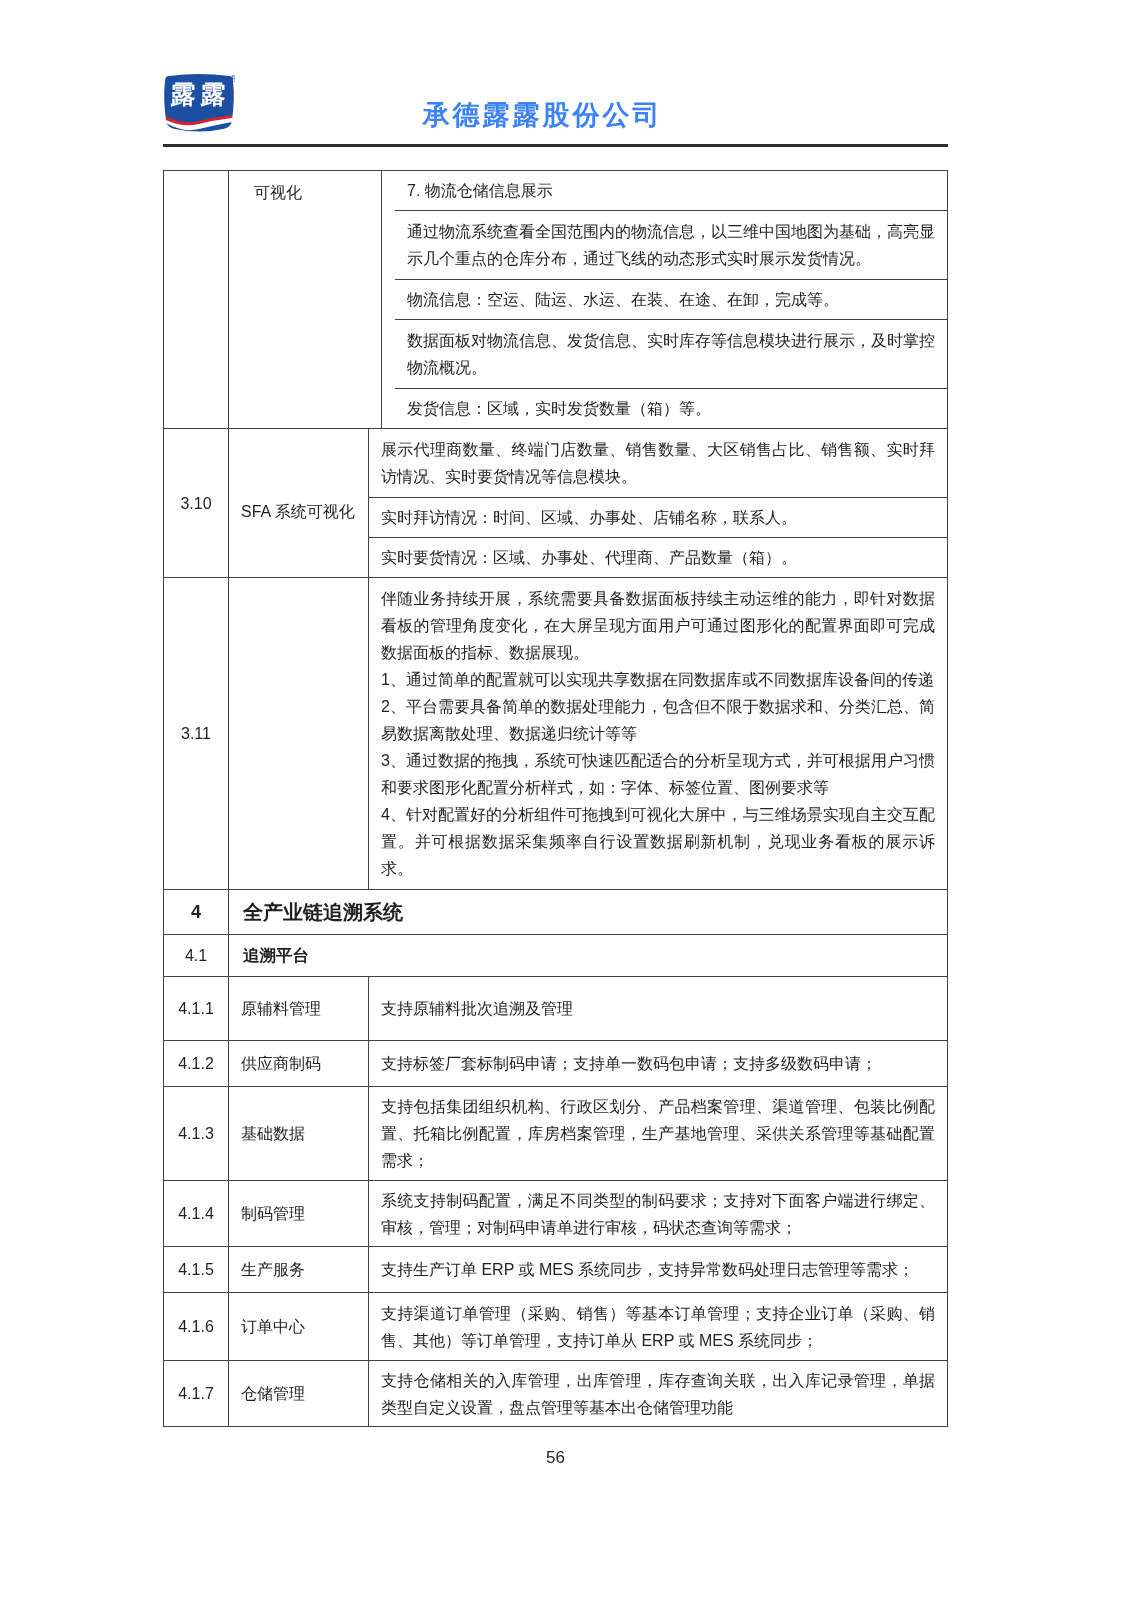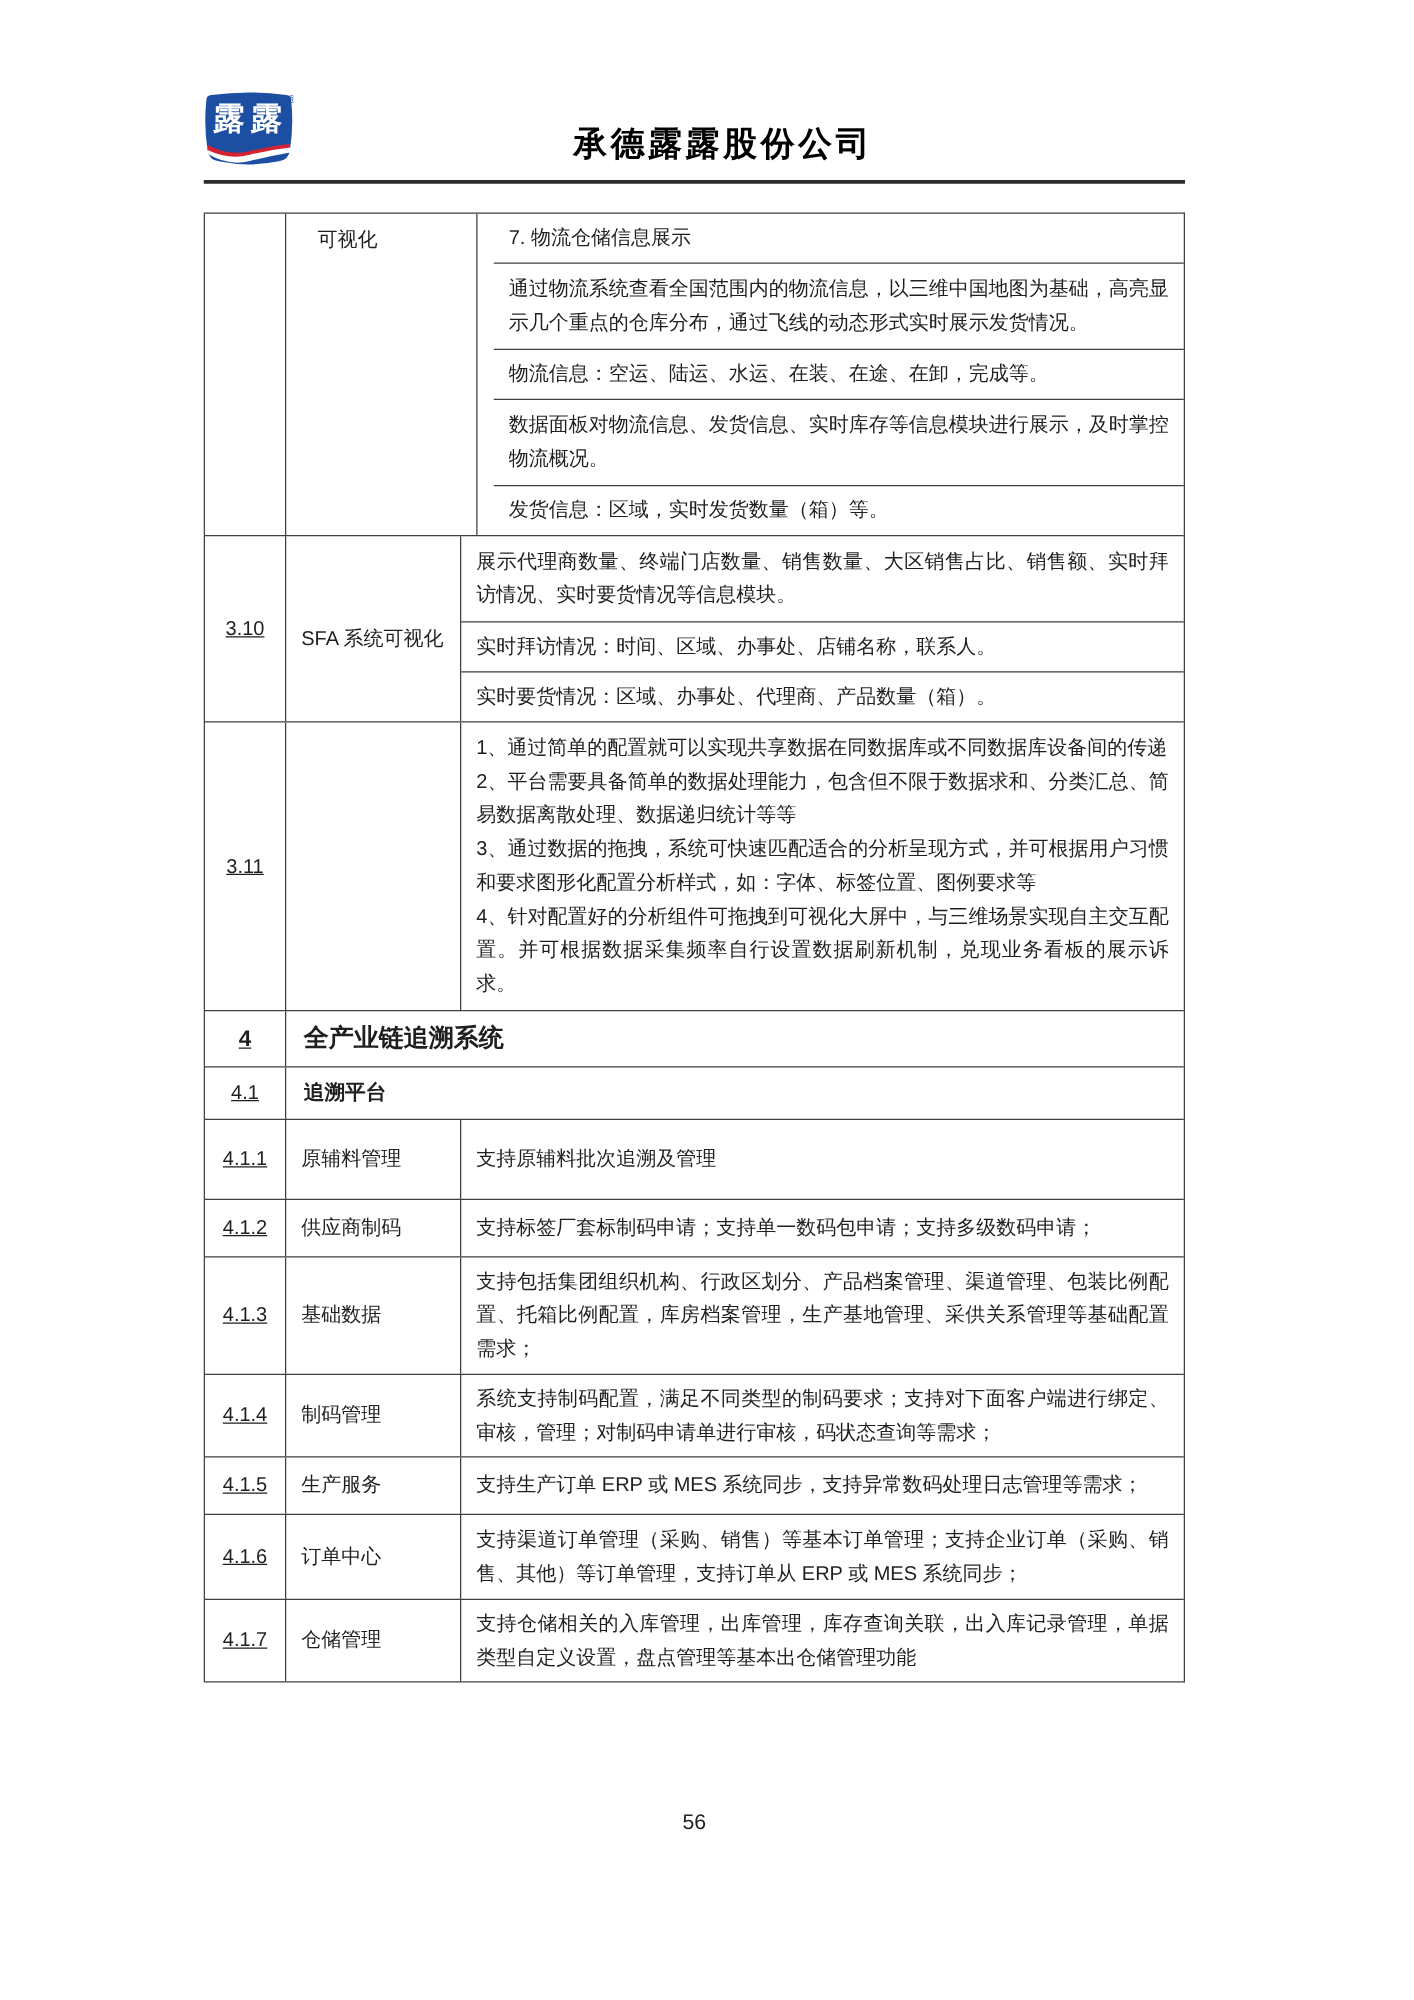--- a/index.html
+++ b/index.html
@@ -11,41 +11,41 @@
     position: relative;
   }
   .page { position: relative; width: 1131px; height: 1600px; overflow: hidden; }
 
   
   .hdr { position: absolute; top: 0; left: 0; width: 1131px; }
   .logo { position: absolute; left: 163px; top: 72px; width: 72px; height: 66px; }
   .company-title {
     position: absolute; top: 97px; left: 0; width: 1085px;
     text-align: center; font-size: 27px; font-weight: bold;
-    color: #000000; letter-spacing: 3px; margin-left: 36px;
+    color: #3b82f6; letter-spacing: 3px;
   }
   .hdr-rule {
     position: absolute; top: 144px; left: 163px; width: 785px; height: 3px;
     background: #2d2d2d;
   }
 
   
   .reqtable {
     position: absolute; top: 170px; left: 163px; width: 785px;
     border: 1px solid #3f3f3f;
     font-size: 16px; line-height: 27px;
   }
   .trow { display: grid; grid-template-columns: 65px 140px 1fr; border-top: 1px solid #3f3f3f; }
   .trow:first-child { border-top: none; gap: 13px; }
   .trow-2col { display: grid; grid-template-columns: 65px 1fr; border-top: 1px solid #3f3f3f; }
 
   .c1 {
     border-right: 1px solid #3f3f3f;
     display: flex; align-items: center; justify-content: center;
-    text-align: center; padding: 4px 2px; text-decoration: underline;
+    text-align: center; padding: 4px 2px;
   }
   .c2 { border-right: 1px solid #3f3f3f; padding: 6px 12px; }
   .c2.v-top { display: block; padding-top: 8px; }
   .c2.v-center { display: flex; align-items: center; text-align: justify; }
   .c2.v-center > span { width: 100%; margin-top: 16px; }
 
   .c3subs { display: flex; flex-direction: column; }
   .subitem { border-top: 1px solid #3f3f3f; padding: 6px 12px; text-align: justify; }
   .subitem:first-child { border-top: none; }
   .subitem.pad2 { padding-top: 7px; padding-bottom: 7px; }
@@ -123,20 +123,21 @@
         <div class="subitem pad2">展示代理商数量、终端门店数量、销售数量、大区销售占比、销售额、实时拜访情况、实时要货情况等信息模块。</div>
         <div class="subitem">实时拜访情况：时间、区域、办事处、店铺名称，联系人。</div>
         <div class="subitem">实时要货情况：区域、办事处、代理商、产品数量（箱）。</div>
       </div>
     </div>
 
     <div class="trow">
       <div class="c1">3.11</div>
       <div class="c2"></div>
       <div class="c3para">
+        <p>伴随业务持续开展，系统需要具备数据面板持续主动运维的能力，即针对数据看板的管理角度变化，在大屏呈现方面用户可通过图形化的配置界面即可完成数据面板的指标、数据展现。</p>
         <p>1、通过简单的配置就可以实现共享数据在同数据库或不同数据库设备间的传递</p>
         <p>2、平台需要具备简单的数据处理能力，包含但不限于数据求和、分类汇总、简易数据离散处理、数据递归统计等等</p>
         <p>3、通过数据的拖拽，系统可快速匹配适合的分析呈现方式，并可根据用户习惯和要求图形化配置分析样式，如：字体、标签位置、图例要求等</p>
         <p>4、针对配置好的分析组件可拖拽到可视化大屏中，与三维场景实现自主交互配置。并可根据数据采集频率自行设置数据刷新机制，兑现业务看板的展示诉求。</p>
       </div>
     </div>
 
     <div class="trow-2col mh44">
       <div class="c1 secrow-id">4</div>
       <div class="secrow-title">全产业链追溯系统</div>

